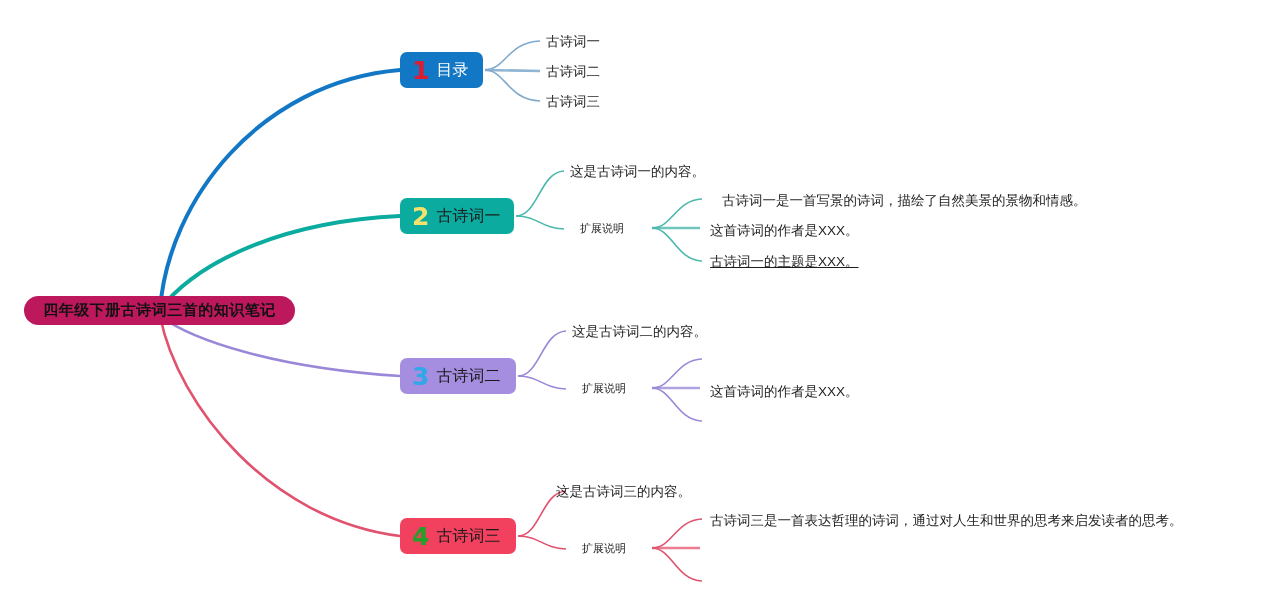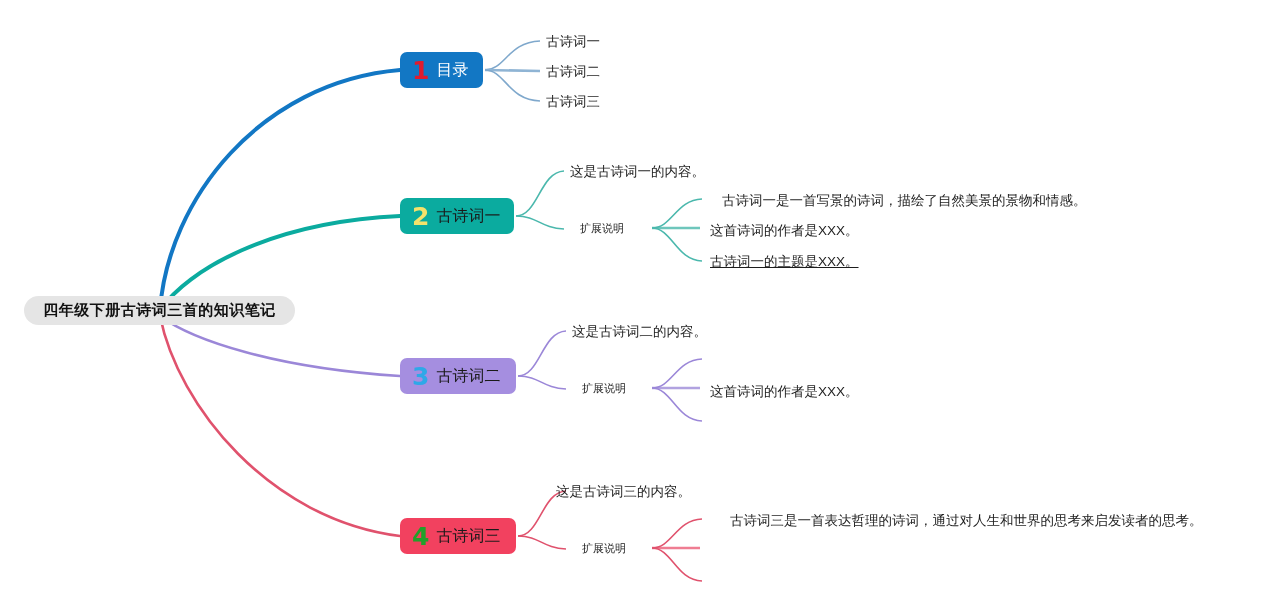--- a/index.html
+++ b/index.html
@@ -29,21 +29,21 @@
     pointer-events: none;
   }
 
   
   .root-node {
     position: absolute;
     left: 24px;
     top: 296px;
     width: 271px;
     height: 29px;
-    background: #e5e5e5;
+    background: #be185d;
     border-radius: 15px;
     display: flex;
     align-items: center;
     justify-content: center;
     box-sizing: border-box;
   }
   .root-label {
     font-size: 15px;
     font-weight: bold;
     color: #111111;
@@ -176,17 +176,17 @@
   <div class="sub-label" style="left:582px; top:383px;">扩展说明</div>
   <div class="leaf" style="left:710px; top:385px;">这首诗词的作者是XXX。</div>
   <div class="leaf" style="left:710px; top:415px;"></div>
 
   <div class="main-node" id="node-4">
     <span class="main-num">4</span>
     <span class="main-title">古诗词三</span>
   </div>
   <div class="leaf" style="left:556px; top:485px;">这是古诗词三的内容。</div>
   <div class="sub-label" style="left:582px; top:543px;">扩展说明</div>
-  <div class="leaf" style="left:730px; top:514px;">古诗词三是一首表达哲理的诗词，通过对人生和世界的思考来启发读者的思考。</div>
+  <div class="leaf" style="left:710px; top:514px;">古诗词三是一首表达哲理的诗词，通过对人生和世界的思考来启发读者的思考。</div>
   <div class="leaf" style="left:710px; top:545px;"></div>
   <div class="leaf" style="left:710px; top:575px;"></div>
 
 </div>
 
 </body></html>

